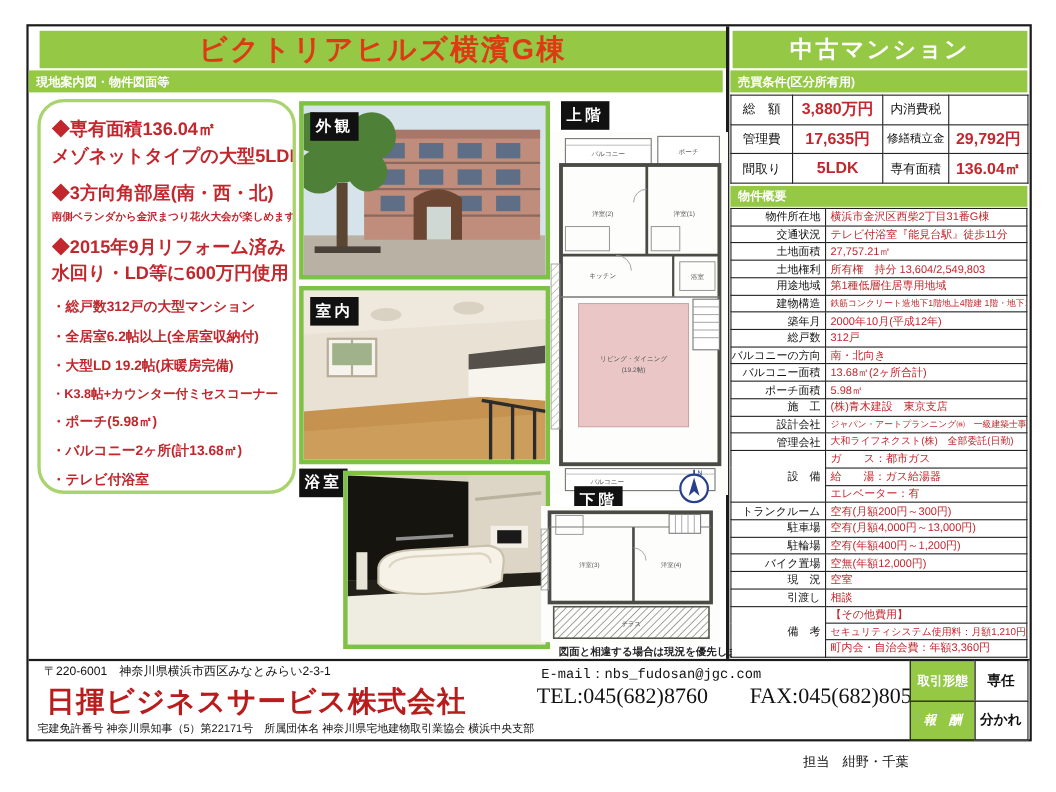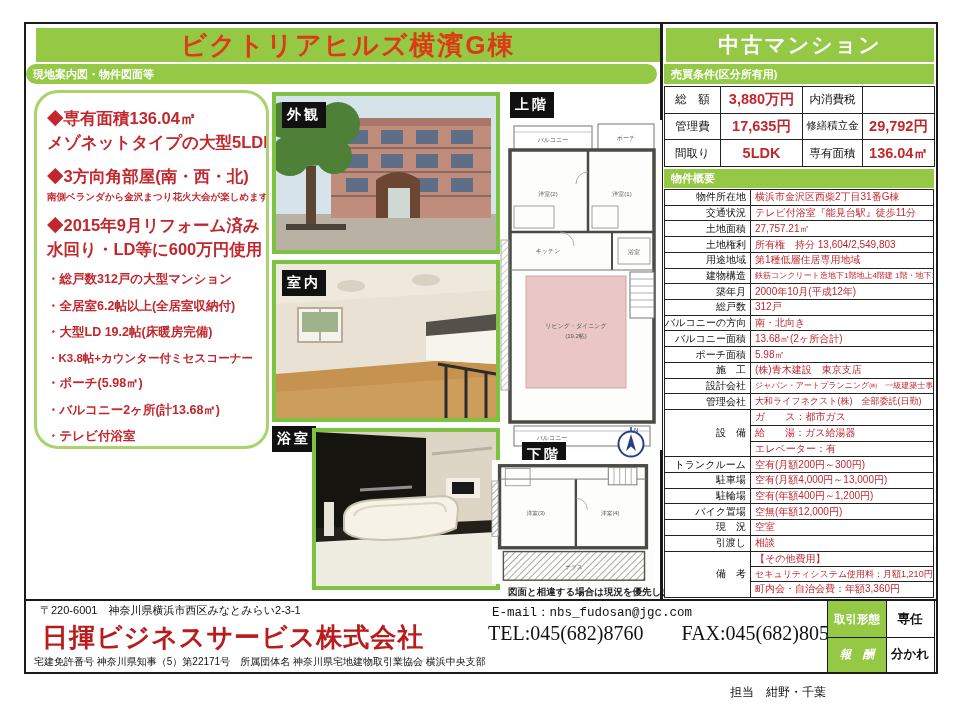--- a/index.html
+++ b/index.html
@@ -41,21 +41,21 @@
   .tA th { font-size:11.5px; font-weight:normal; color:#111; text-align:center; background:#fff; }
   .tA td { font-size:14.5px; font-weight:bold; color:#c1272d; text-align:center; }
   .tB { left:638px; top:165px; width:270px; height:409px; font-size:10px; }
   .tB th, .tB td { border:1px solid #222; overflow:hidden; white-space:nowrap; }
   .tB th { font-weight:normal; color:#111; text-align:right; padding-right:4px; background:#fff; width:86px; }
   .tB td { color:#c1272d; text-align:left; padding-left:4px; }
   .tB td.sm { font-size:9px; }
   .tB td.xs { font-size:8px; }
   .ovhdr { left:638px; top:145px; width:270px; height:19px; }
   .trhdr { left:638px; top:40px; width:270px; height:20px; }
-  .lsub  { left:0; top:40px; width:631px; height:20px;border-radius:10px; }
+  .lsub  { left:0; top:40px; width:631px; height:20px; }
 
   
   .f-post { left:14px; top:579px; font-size:11px; color:#111; white-space:nowrap; }
   .f-co   { left:16px; top:596px; font-size:26px; font-weight:bold; color:#b91c1c; letter-spacing:1px; white-space:nowrap; }
   .f-lic  { left:8px; top:631px; font-size:10px; color:#111; white-space:nowrap; }
   .f-mail { left:466px; top:580px; font-size:12.5px; color:#111; font-family:"Liberation Mono", monospace; white-space:nowrap; }
   .f-tel  { left:462px; top:598px; font-size:20px; color:#111; font-family:"Liberation Serif", serif; display:flex; gap:38px; white-space:nowrap; }
   .f-staff{ left:704px; top:632px; font-size:12px; color:#111; white-space:nowrap;margin-top:28px; }
   .cell   { border:1.5px solid #1b1b1b; display:flex; align-items:center; justify-content:center; white-space:nowrap; overflow:hidden; }
   .cell.g { background:#94c845; color:#fff; font-weight:bold; font-size:11.5px; }

